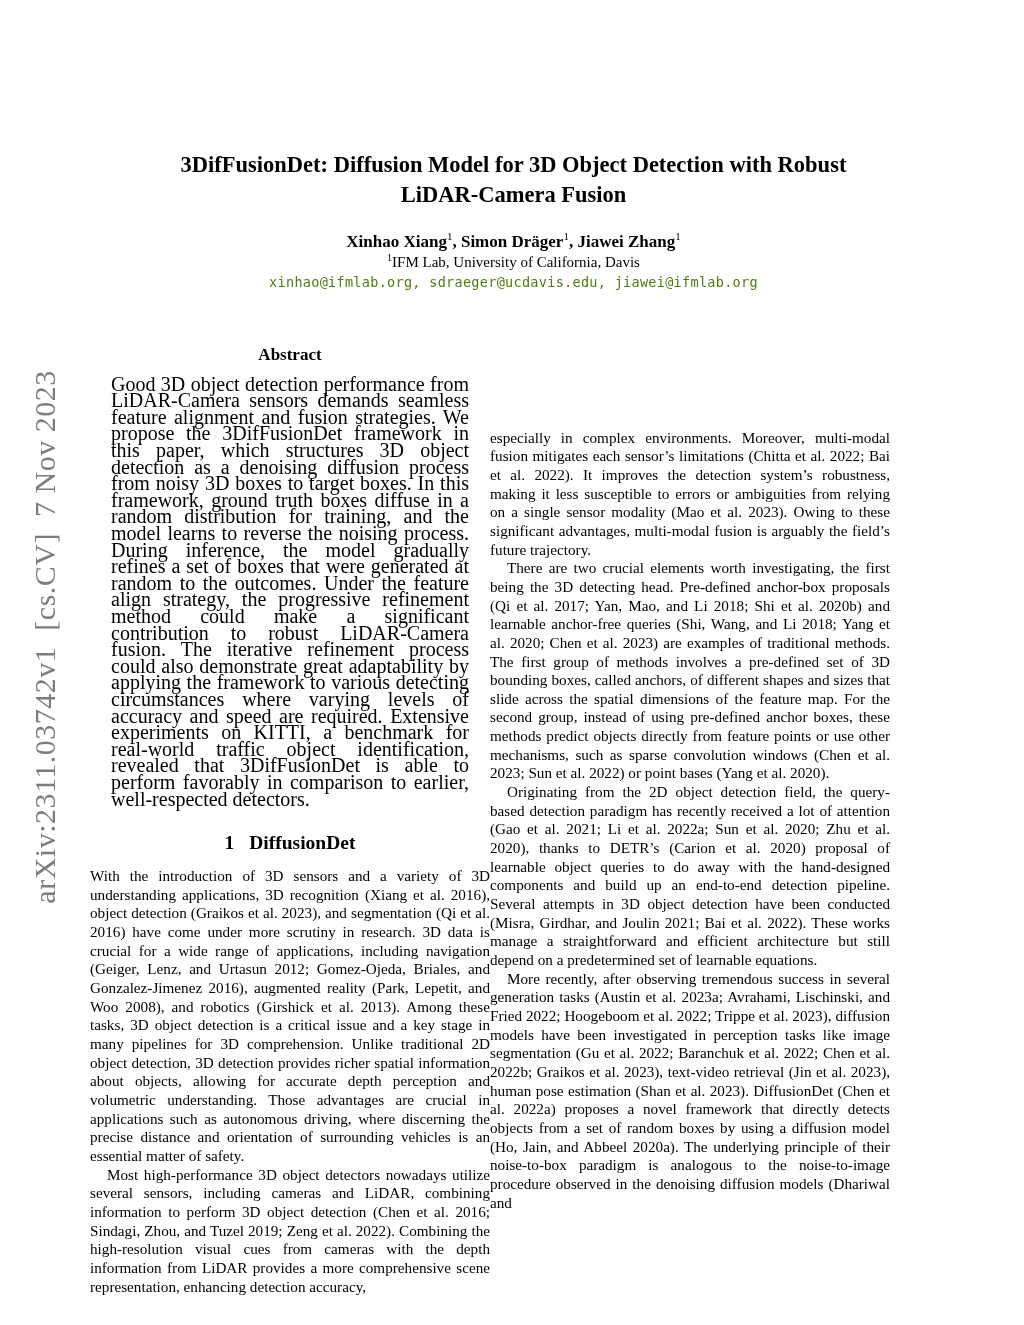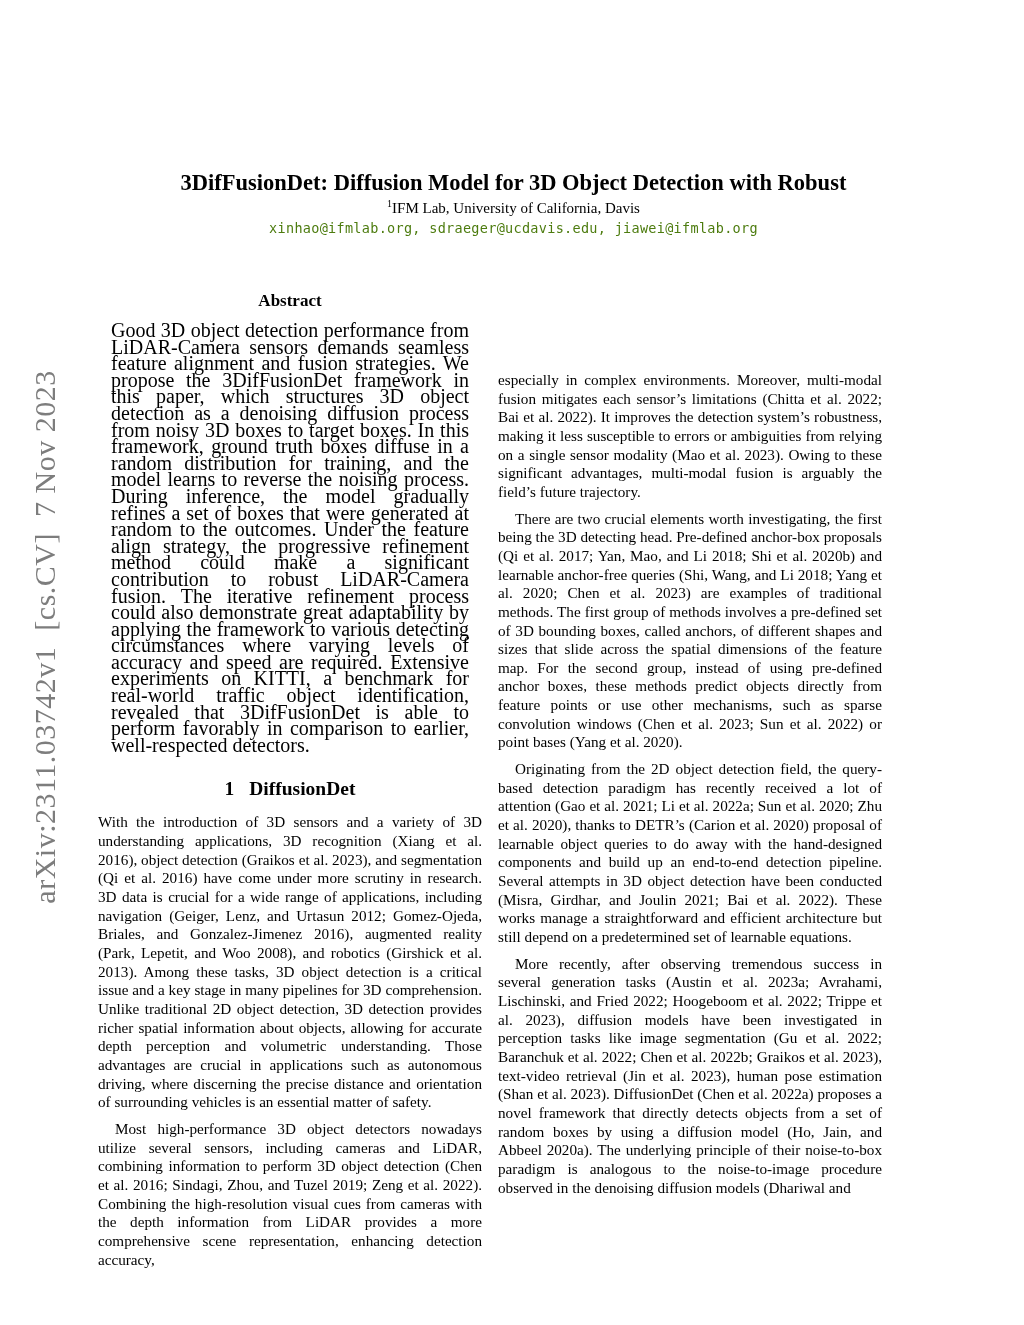--- a/index.html
+++ b/index.html
@@ -20,21 +20,21 @@
     position: absolute;
     left: 45px; top: 637px;
     transform: translate(-50%, -50%) rotate(-90deg);
     white-space: pre;
     font-size: 30px;
     color: #7d7d7d;
     letter-spacing: 0.5px;
   }
   .content {
     position: absolute;
-    left: 90px; top: 168px;
+    left: 90px; top: 150px;
     width: 847px;
   }
   .paper-title {
     margin: 0;
     text-align: center;
     font-size: 22.5px;
     font-weight: bold;
     line-height: 30px;
   }
   .authors {
@@ -83,42 +83,46 @@
     -webkit-hyphens: auto;
   }
   .section-heading {
     margin: 25px 0 13px 0;
     text-align: center;
     font-size: 19.5px;
     font-weight: bold;
   }
   .section-heading .section-number { margin-right: 15px; }
   p.body-par {
-    margin: 8px;
+    margin: 0;
     font-size: 15.2px;
     line-height: 18.65px;
     text-align: justify;
     hyphens: auto;
     -webkit-hyphens: auto;
   }
   p.indent { text-indent: 17px; }
 </style>
 </head>
 <body>
 
 <div class="page">
 
   <div class="arxiv-watermark">arXiv:2311.03742v1  [cs.CV]  7 Nov 2023</div>
 
   <div class="content">
 
     <h1 class="paper-title">
       <span>3DifFusionDet: Diffusion Model for 3D Object Detection with Robust</span><br>
+      <span>LiDAR-Camera Fusion</span>
     </h1>
 
+    <div class="authors">
+      <span>Xinhao Xiang</span><sup>1</sup><span>, </span><span>Simon Dräger</span><sup>1</sup><span>, </span><span>Jiawei Zhang</span><sup>1</sup>
+    </div>
 
     <div class="affiliation">
       <sup>1</sup><span>IFM Lab, University of California, Davis</span>
     </div>
 
     <div class="emails">xinhao@ifmlab.org, sdraeger@ucdavis.edu, jiawei@ifmlab.org</div>
 
     <div class="columns">
 
       <div class="col">

